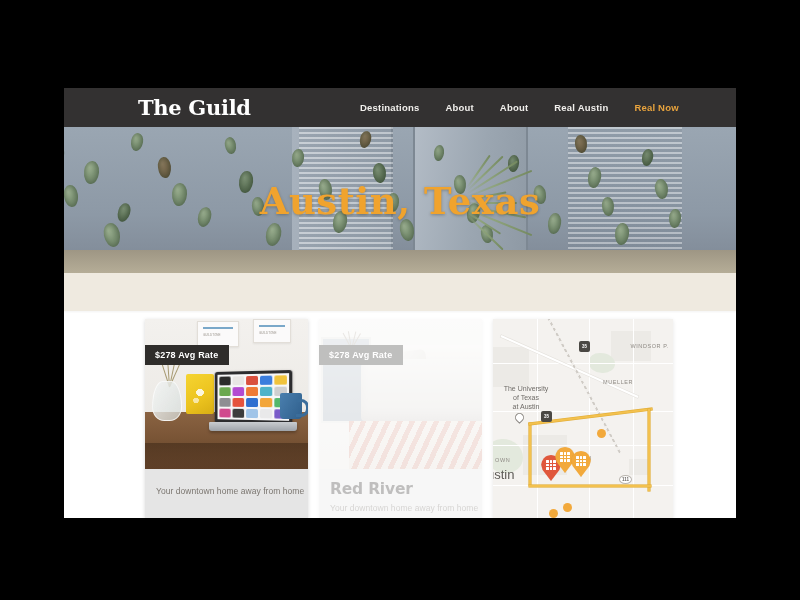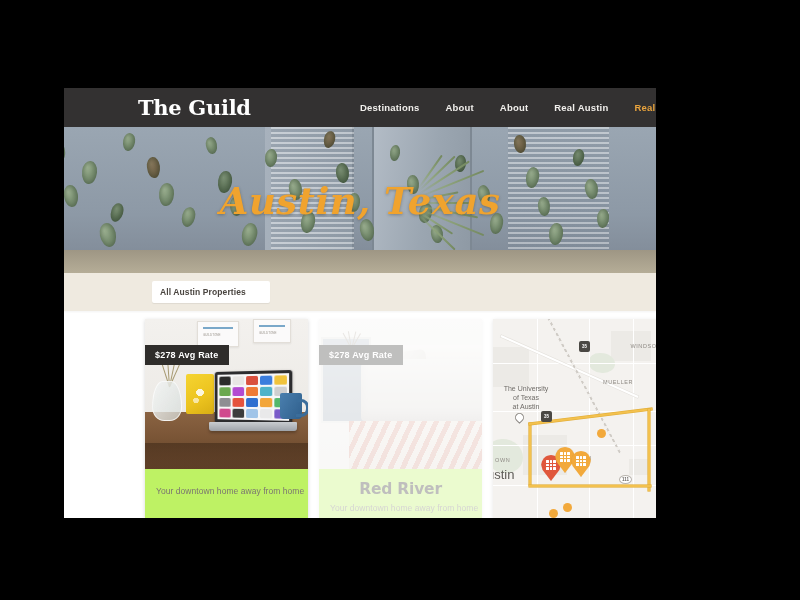--- a/index.html
+++ b/index.html
@@ -8,21 +8,21 @@
     width: 800px; height: 600px;
     background: #000;
     font-family: "Liberation Sans", sans-serif;
     overflow: hidden;
   }
 
   
   #viewport {
     position: absolute;
     left: 64px; top: 88px;
-    width: 592px; height: 430px;
+    width: 672px; height: 430px;
     background: #ffffff;
     overflow: hidden;
   }
 
   
   .navbar {
     position: relative;
     height: 39px;
     background: #333131;
     display: flex;
@@ -55,21 +55,20 @@
     cursor: pointer;
   }
   .nav-link.accent { color: #e8a33d; }
 
   
   .hero {
     position: relative;
     height: 146px;
     overflow: hidden;
     background: #7c8a74;
-    font-style: italic;
   }
   .hero-photo { position: absolute; inset: 0; }
 
   .wall {
     position: absolute; inset: 0;
     background:
       linear-gradient(180deg, #9aa6b2 0%, #8d99a6 60%, #7d8794 100%);
   }
   .wall-door {
     position: absolute;
@@ -184,25 +183,24 @@
     padding-left: 81px;
     display: flex;
     gap: 11px;
     padding-top: 8px;
   }
 
   .card {
     position: relative;
     width: 163px;
     height: 199px;
-    background: #bef264;
+    background: #e5e5e5;
     box-shadow: 0 1px 4px rgba(0,0,0,.16);
     overflow: hidden;
     flex: 0 0 auto;
-    text-align: center;
   }
   .card.faded { opacity: .30; }
 
   .card-photo {
     position: relative;
     height: 150px;
     overflow: hidden;
     background: #d8d2c8;
   }
 
@@ -554,23 +552,20 @@
           <div class="frond" style="left:60%;top:78px;width:60px;transform:rotate(11deg)"></div>
           <div class="frond" style="left:60%;top:81px;width:70px;transform:rotate(22deg)"></div>
           <div class="frond" style="left:60%;top:84px;width:40px;transform:rotate(33deg)"></div>
           <div class="frond" style="left:60%;top:87px;width:50px;transform:rotate(44deg)"></div>
         </div>
     </div>
     <div class="hero-title">Austin, Texas</div>
   </div>
 
   <div class="filterbar">
-    <div class="field f-property">
-      <span class="field-label">All Austin Properties</span>
-    </div>
   </div>
 
   <div class="results">
 
     <div class="card">
       <div class="card-photo">
         <div class="p1-wall"></div>
         <div class="p1-frame" style="left:52px;top:2px;width:42px;height:26px">
             <i></i>
             <b>GUILDTONE</b>

